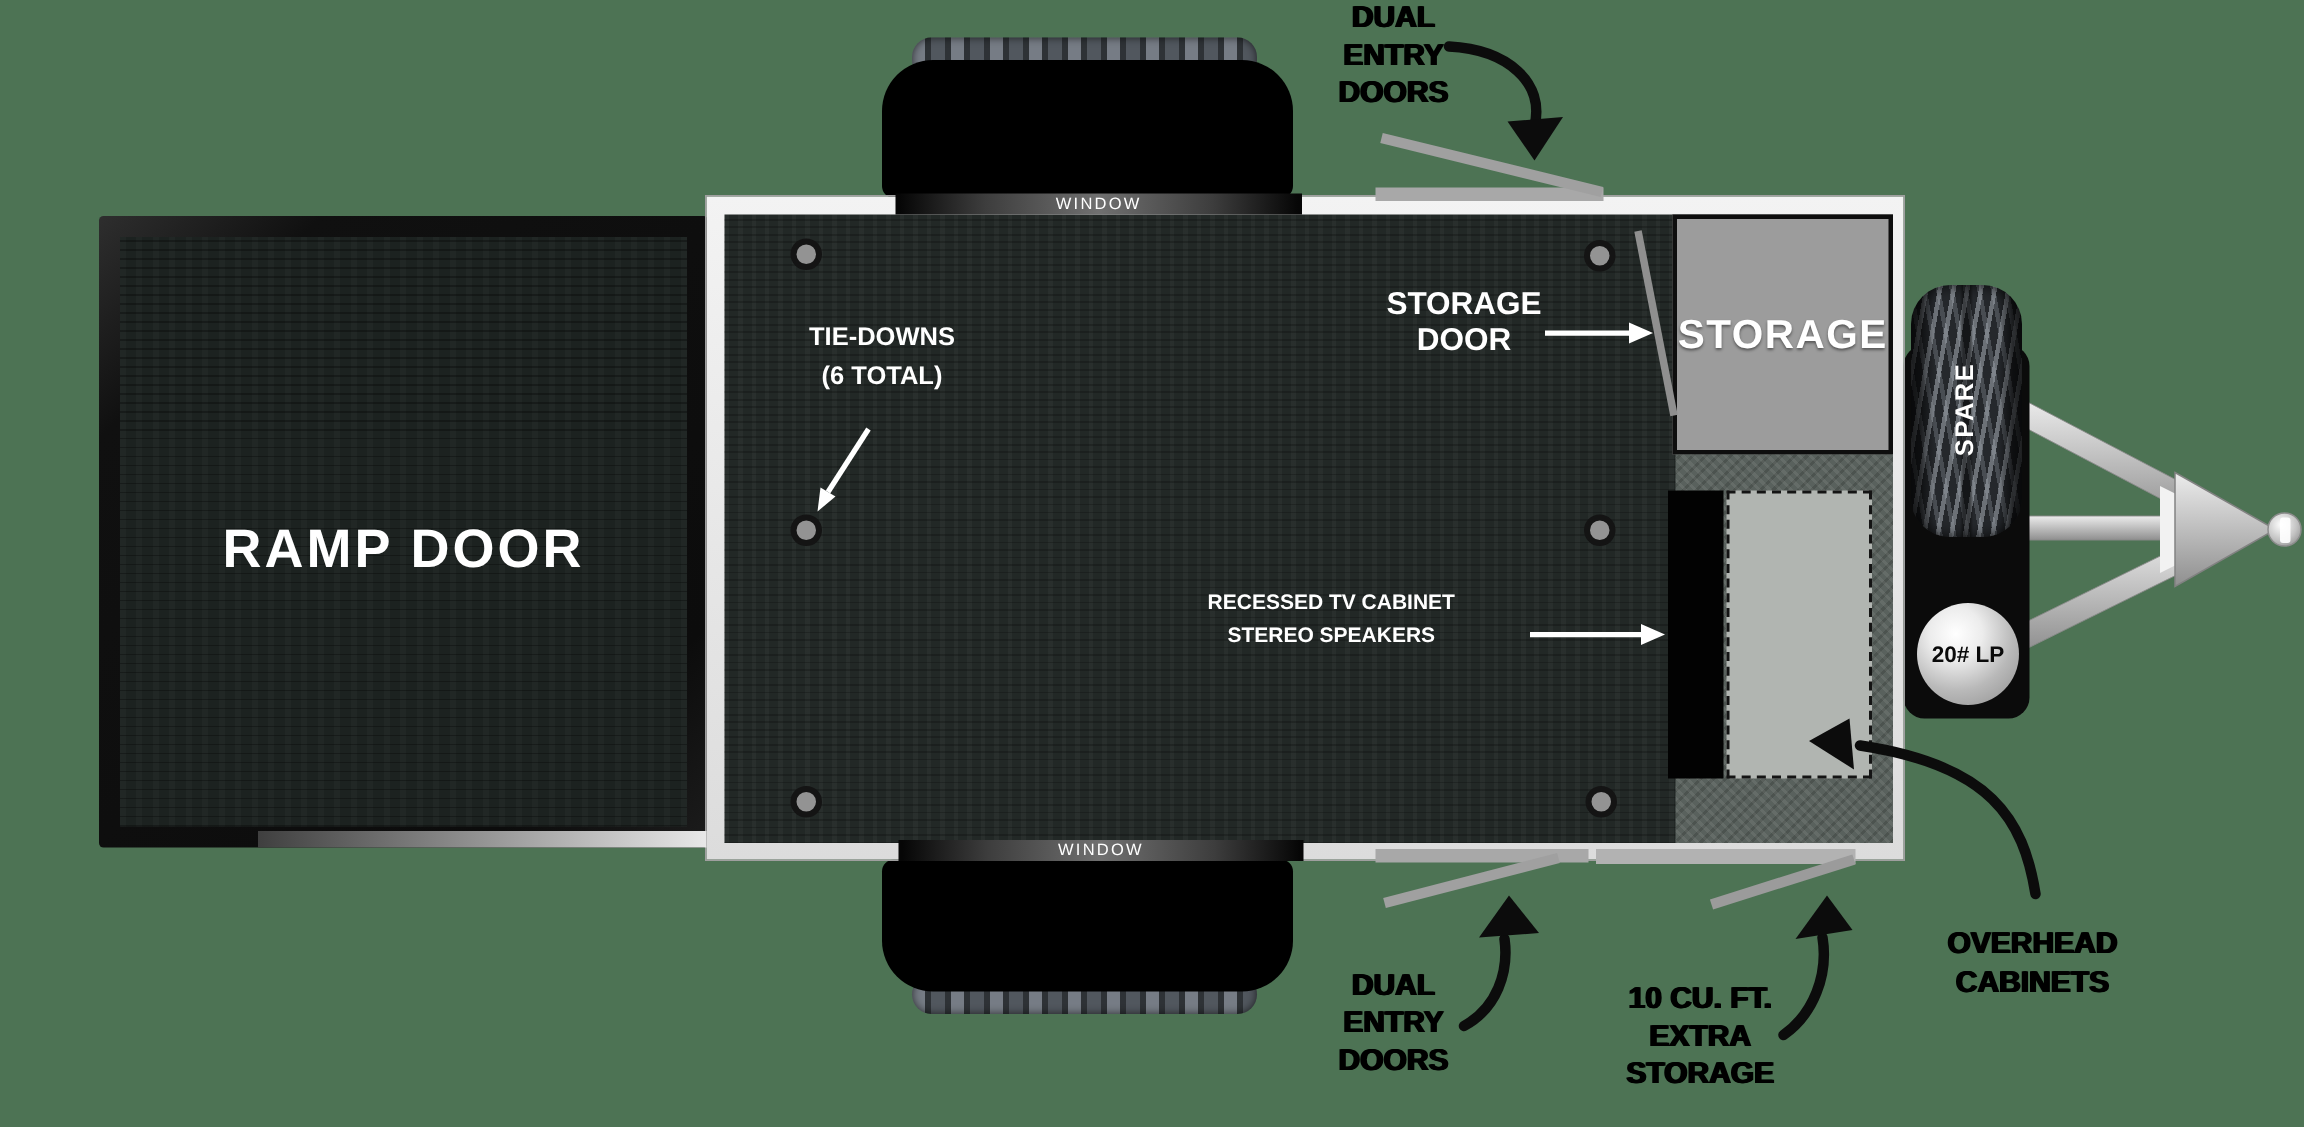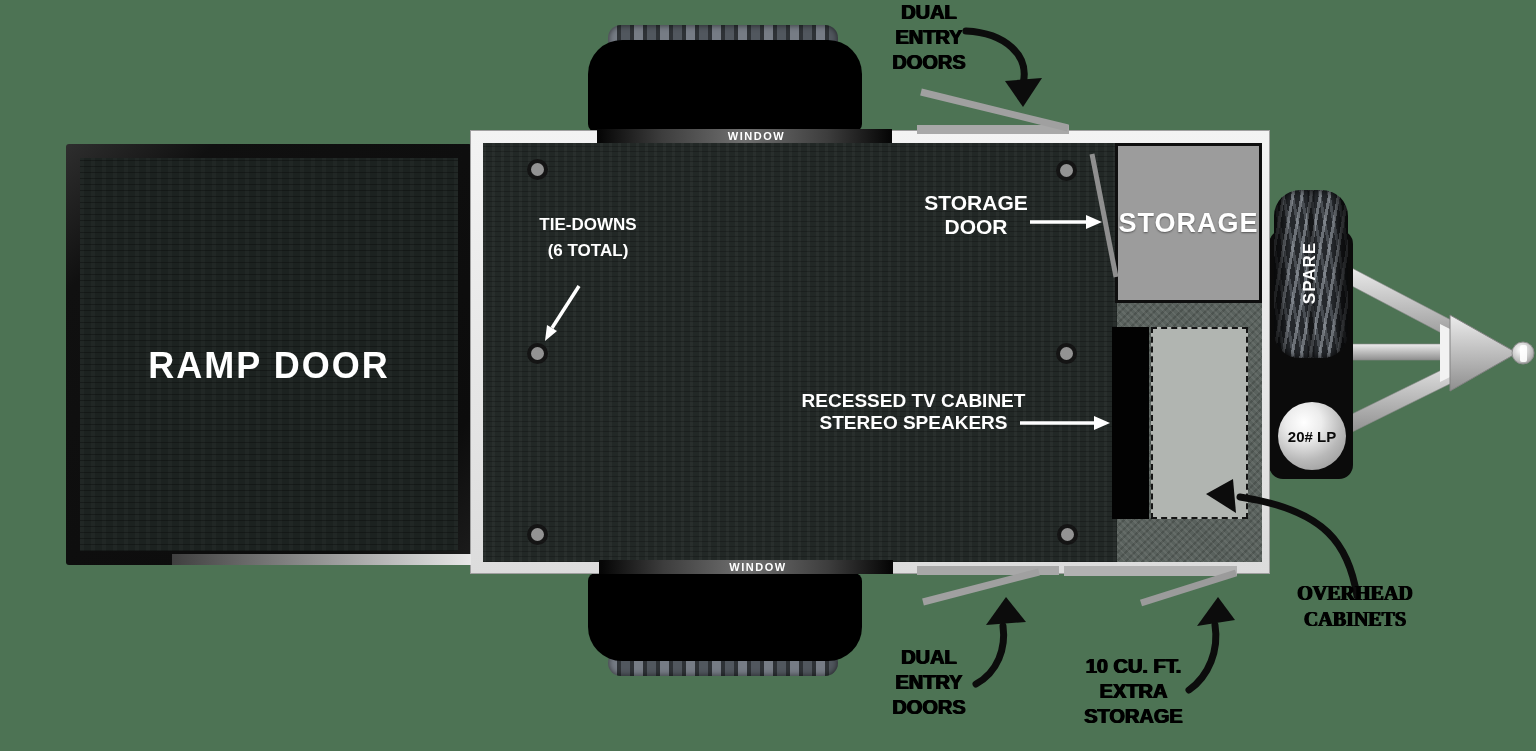--- a/index.html
+++ b/index.html
@@ -31,23 +31,23 @@
   .storage-room-label{color:#fff;font-weight:bold;font-size:27px;letter-spacing:1px;
     text-shadow:0 1px 2px rgba(0,0,0,.45);}
   .utility-floor{left:1117px;top:303px;width:145px;height:259px;z-index:7;background-color:#59615d;
     background-image:repeating-linear-gradient(45deg,rgba(255,255,255,.07) 0 2px,transparent 2px 5px),
       repeating-linear-gradient(-45deg,rgba(0,0,0,.15) 0 2px,transparent 2px 6px);}
   .tv-cabinet{left:1112px;top:327px;width:37px;height:192px;z-index:8;background:#020202;}
   .cabinet-dashed{left:1151px;top:327px;width:97px;height:192px;z-index:8;box-sizing:border-box;
     background:#b1b5b1;border:2px dashed #141414;}
 
   
-  .window-band{height:14px;z-index:8;color:#fff;font-size:11px;font-weight:bold;letter-spacing:1.5px;
+  .window-band{height:14px;z-index:8;color:#fff;font-size:11px;font-weight:normal;letter-spacing:1.5px;
     text-align:center;line-height:14px;
-    background:linear-gradient(90deg,#060606 1%,#3d3d3d 22%,#707070 50%,#3d3d3d 78%,#060606 99%);padding-left:24px;}
+    background:linear-gradient(90deg,#060606 1%,#3d3d3d 22%,#707070 50%,#3d3d3d 78%,#060606 99%);}
   .window-top{left:597px;top:129px;width:271px;}
   .window-bottom{left:599px;top:560px;width:270px;}
 
   
   .tread{z-index:2;border-radius:13px;box-shadow:inset 0 0 6px rgba(0,0,0,.65);
     background:repeating-linear-gradient(90deg,#767c85 0 9px,#2e3236 9px 13px,#51575e 13px 22px,#2e3236 22px 26px);}
   .tread-top{left:608px;top:25px;width:230px;height:28px;}
   .tread-bottom{left:608px;top:650px;width:230px;height:26px;}
   .fender{z-index:3;background:#000;}
   .fender-top{left:588px;top:40px;width:274px;height:92px;border-radius:34px 34px 8px 8px;}
@@ -73,25 +73,25 @@
     background:radial-gradient(circle at 38% 30%,#ffffff 0%,#ececec 28%,#b9b9b9 60%,#8d8d8d 100%);
     display:flex;align-items:center;justify-content:center;}
   .lp-label{color:#0a0a0a;font-weight:900;font-size:15px;}
 
   
   .lbl-black{z-index:11;color:#000;font-weight:900;font-size:20px;line-height:25px;text-align:center;
     text-shadow:.7px 0 0 currentColor,-.7px 0 0 currentColor;}
   .lbl-white{z-index:11;color:#fff;font-weight:bold;text-align:center;}
   .lbl-tiedowns{left:515px;top:212px;width:146px;font-size:17px;line-height:26px;}
   .lbl-storage-door{left:905px;top:191px;width:142px;font-size:21px;line-height:24px;}
-  .lbl-tv{left:798px;top:390px;width:231px;font-size:19px;line-height:22px;}
+  .lbl-tv{left:772px;top:390px;width:231px;font-size:14px;line-height:22px;}
   .lbl-dual-top{left:859px;top:0px;width:140px;}
   .lbl-dual-bottom{left:859px;top:645px;width:140px;}
   .lbl-extra{left:1063px;top:654px;width:141px;}
-  .lbl-overhead{left:1280px;top:580px;width:150px;line-height:26px;font-family:Liberation Serif, serif;}
+  .lbl-overhead{left:1280px;top:616px;width:150px;line-height:26px;}
   .block{display:block;text-align:center;}
 
   svg.layer{position:absolute;left:0;top:0;z-index:10;pointer-events:none;}
   svg.under{z-index:1;}
 </style>
 </head>
 <body>
 
 <div class="canvas">
 

